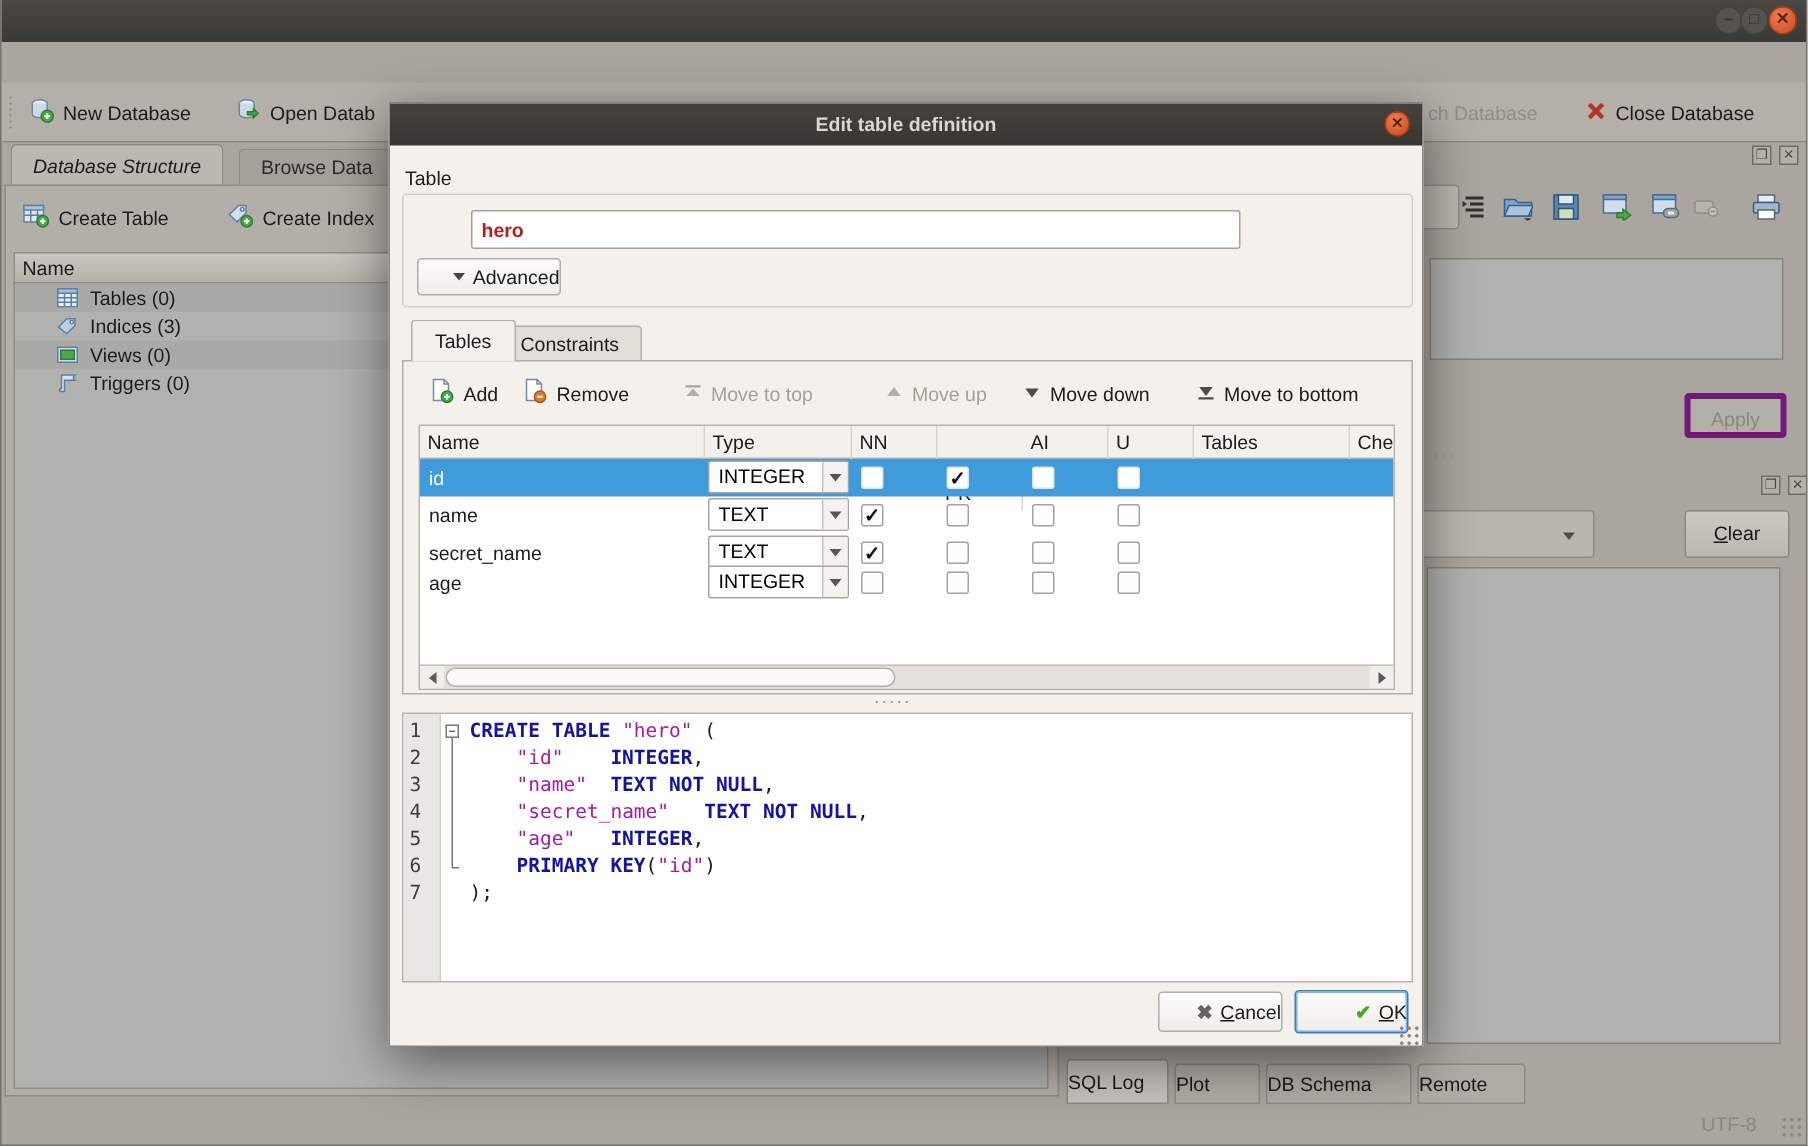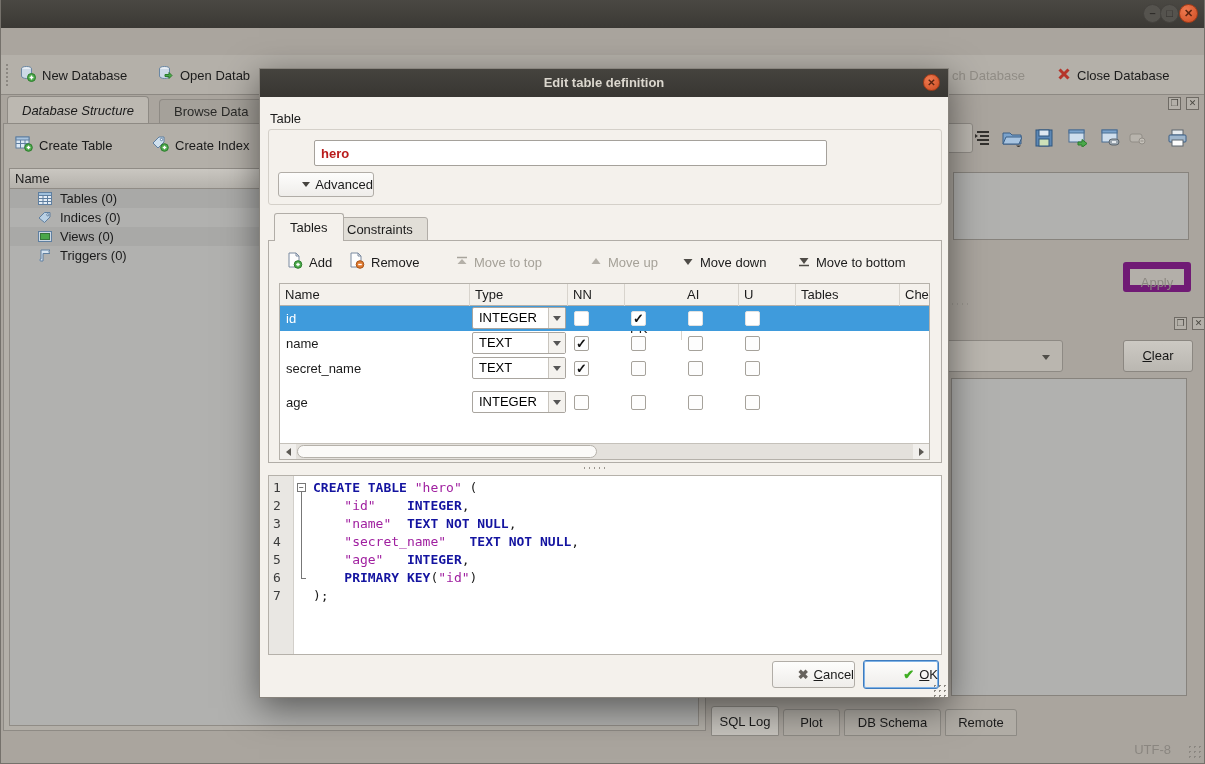--- a/index.html
+++ b/index.html
@@ -44,30 +44,30 @@
   .tree-row { position:relative; height:19px; line-height:19px; display:flex; align-items:center; }
   .tree-row.odd { background:#a9a9a7; }
   .tree-row .ticon { margin-left:28px; margin-right:8px; display:inline-flex; }
 
   
   .dockbtn { position:absolute; width:13px; height:13px; border:1px solid #6f6b65; background:#b4b0a9;
     color:#4a4842; font-size:9px; line-height:11px; text-align:center; }
   .graybox { position:absolute; background:#b1b1af; border:1px solid #87837d; }
   .dkbtn { position:absolute; border-radius:3px; text-align:center; }
   #apply-btn { left:1122px; top:262px; width:68px; height:30px; line-height:28px;
-    background:#b3afa9; border:7px solid #701a75; color:#8b8780; }
+    background:#b3afa9; border:4px solid #701a75; color:#8b8780; }
   #clear-btn { left:1122px; top:340px; width:70px; height:32px; line-height:30px;
     background:linear-gradient(#ccc9c3,#bab7b1); border:1px solid #8b8781; color:#161616; }
   .partial-combo { position:absolute; background:#bab6af; border:1px solid #8e8a84; border-radius:3px; }
   .combo-arrow { position:absolute; width:0; height:0; border-left:4px solid transparent;
     border-right:4px solid transparent; border-top:5px solid #504e49; }
   .dock-icon { position:absolute; top:127px; width:22px; height:22px; display:flex; align-items:center; justify-content:center;}
 
   
-  .btab { position:absolute; border:1px solid #8d8a84; border-radius:3px 3px 0 0; text-align:center; }
+  .btab { position:absolute; border:1px solid #8d8a84; border-radius:3px 3px 0 0; }
   .btab.active { top:706px; height:30px; line-height:29px; background:#c6c3bd; }
   .btab.inactive { top:709px; height:27px; line-height:26px; background:#b0aca5; }
   #status-encoding { right:33px; top:742px; color:#8a8680; }
   .grip-dots { position:absolute; width:14px; height:14px;
     background-image:radial-gradient(#8b8781 1px, transparent 1px); background-size:5px 5px; }
 
   
   #dialog { left:258px; top:68px; width:690px; height:630px; background:#f4f1ec;
     border:1px solid #88847d; box-shadow:0 10px 34px rgba(0,0,0,.5); }
   #dlg-titlebar { position:absolute; left:0; top:0; width:100%; height:28px;
@@ -226,21 +226,21 @@
           </span>
           <span>Tables (0)</span>
         </div>
         <div class="tree-row">
           <span class="ticon">
             <svg width="14" height="13">
               <path d="M1 7l5.5-5.5H12V6l-5.5 5.5z" fill="#b9d0e4" stroke="#5f7fa0"></path>
               <circle cx="9.8" cy="3.8" r="1.1" fill="#fff" stroke="#5f7fa0"></circle>
             </svg>
           </span>
-          <span>Indices (0)</span>
+          <span>Indices (3)</span>
         </div>
         <div class="tree-row odd">
           <span class="ticon">
             <svg width="14" height="13">
               <rect x="0.5" y="1.5" width="13" height="10" fill="#cdd9e5" stroke="#5f7fa0"></rect>
               <rect x="2.5" y="3.5" width="9" height="6" fill="#4aa84a" stroke="#35763a"></rect>
             </svg>
           </span>
           <span>Views (0)</span>
         </div>
@@ -443,21 +443,21 @@
               <span class="val">TEXT</span>
               <span class="arr">
                 <span class="caret-down" style="border-top-color:#555;"></span>
               </span>
             </span>
             <span class="cb" style="left:294px;">✓</span>
             <span class="cb" style="left:351px;"></span>
             <span class="cb" style="left:408px;"></span>
             <span class="cb" style="left:465px;"></span>
           </div>
-          <div class="grid-row" style="top:106px;">
+          <div class="grid-row" style="top:92px;">
             <span class="cell-name">age</span>
             <span class="combo">
               <span class="val">INTEGER</span>
               <span class="arr">
                 <span class="caret-down" style="border-top-color:#555;"></span>
               </span>
             </span>
             <span class="cb" style="left:294px;"></span>
             <span class="cb" style="left:351px;"></span>
             <span class="cb" style="left:408px;"></span>

